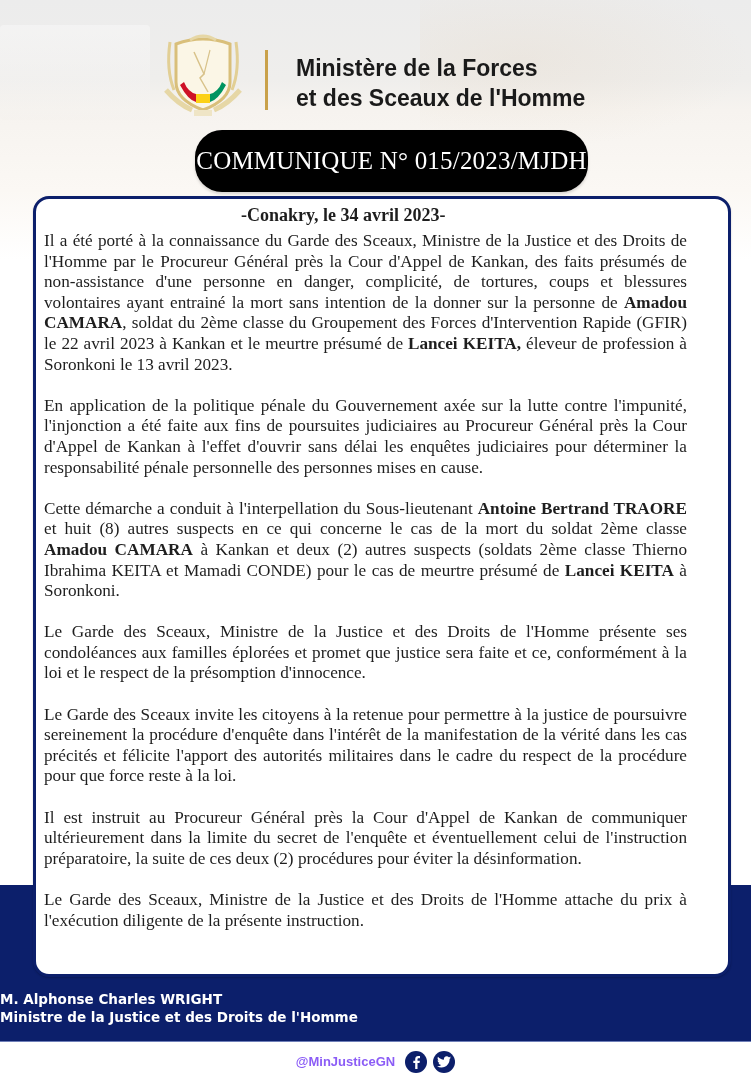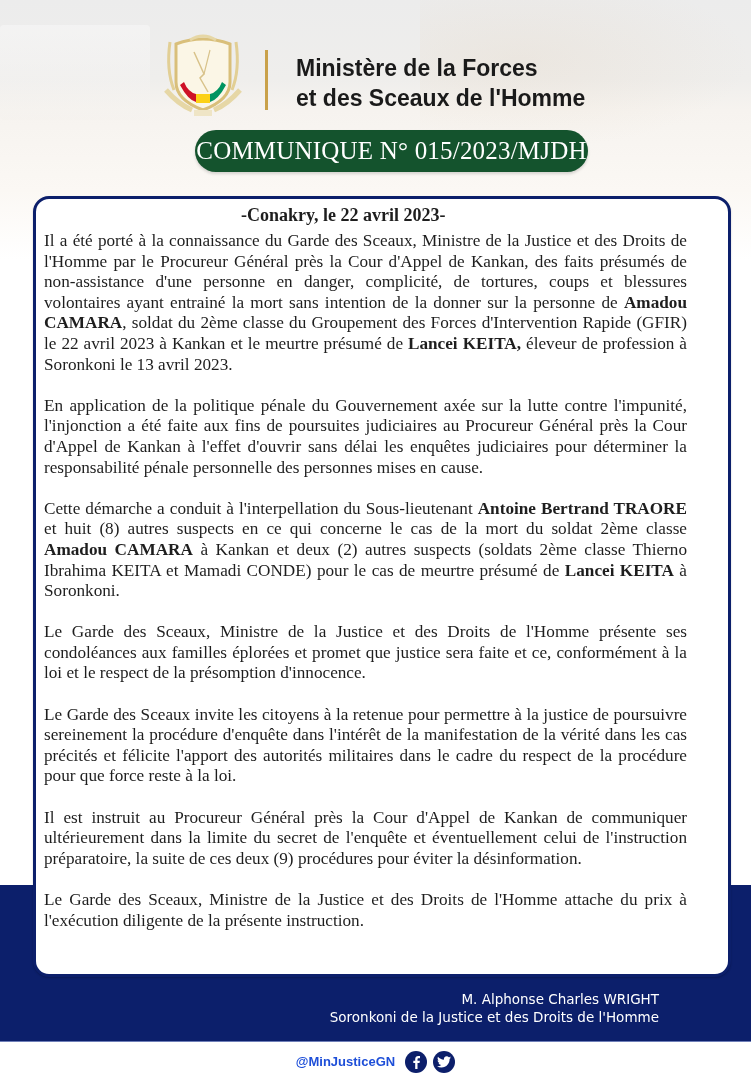--- a/index.html
+++ b/index.html
@@ -38,22 +38,22 @@
     .divider {
       position: absolute; left: 265px; top: 50px; width: 3px; height: 60px;
       background: #c9a14a;
     }
     .ministry {
       position: absolute; left: 296px; top: 53px;
       font-family: "Liberation Sans", "DejaVu Sans", sans-serif;
       font-weight: bold; font-size: 23px; line-height: 30px; color: #1a1a1a;
     }
     .badge {
-      position: absolute; left: 195px; top: 130px; width: 393px; height: 42px;
-      background: #14532d; border-radius: 27px;
+      position: absolute; left: 195px; top: 130px; width: 393px; height: 62px;
+      background: #000000; border-radius: 27px;
       display: flex; align-items: center; justify-content: center;
       box-shadow: 0 2px 3px rgba(0,0,0,0.15);
     }
     .badge span {
       color: #ffffff; font-family: "Liberation Serif", "DejaVu Serif", serif;
       font-size: 25px; letter-spacing: 0.2px;
     }
     .card {
       position: absolute; left: 33px; top: 196px; width: 698px; height: 781px;
       background: #ffffff; border: 3px solid #0c1f6b; border-radius: 16px;
@@ -64,27 +64,27 @@
       font-size: 17.2px; line-height: 20.6px; color: #1e1e1e;
       text-align: justify;
     }
     .dateline {
       text-align: left; padding-left: 197px; font-weight: bold; font-size: 18px;
       line-height: 20px; margin-bottom: 6px; margin-top: 3px;
     }
     .para { margin-bottom: 20.6px; }
     .para b { font-weight: bold; }
     .sig {
-      position: absolute; left: 0; top: 990px; width: 659px; text-align: right;
+      position: absolute; left: 0; top: 990px; width: 659px; text-align: left;
       font-family: "DejaVu Sans", "Liberation Sans", sans-serif;
-      color: #ffffff; font-weight: normal; font-size: 13.5px; line-height: 18px;
+      color: #ffffff; font-weight: bold; font-size: 13.5px; line-height: 18px;
     }
     .handle {
       font-family: "Liberation Sans", "DejaVu Sans", sans-serif;
-      font-weight: bold; font-size: 13px; color: #1d4ed8; margin-right: 4px;
+      font-weight: bold; font-size: 13px; color: #8b5cf6; margin-right: 4px;
     }
     .social {
       width: 22px; height: 22px; border-radius: 50%; background: #0c1f6b;
       display: flex; align-items: center; justify-content: center;
     }
   </style>
 </head>
 <body>
 
 <div class="bg-top"></div>
@@ -113,33 +113,33 @@
   <div>Ministère de la Forces</div>
   <div>et des Sceaux de l'Homme</div>
 </div>
 
 <div class="badge">
   <span>COMMUNIQUE N° 015/2023/MJDH</span>
 </div>
 
 <div class="card"></div>
 <div class="card-inner">
-  <div class="dateline">-Conakry, le 22 avril 2023-</div>
+  <div class="dateline">-Conakry, le 34 avril 2023-</div>
   <p class="para"><span>Il a été porté à la connaissance du Garde des Sceaux, Ministre de la Justice et des Droits de l'Homme par le Procureur Général près la Cour d'Appel de Kankan, des faits présumés de non-assistance d'une personne en danger, complicité, de tortures, coups et blessures volontaires ayant entrainé la mort sans intention de la donner sur la personne de </span><b>Amadou CAMARA</b><span>, soldat du 2ème classe du Groupement des Forces d'Intervention Rapide (GFIR) le 22 avril 2023 à Kankan et le meurtre présumé de </span><b>Lancei KEITA,</b><span> éleveur de profession à Soronkoni le 13 avril 2023.</span></p>
   <p class="para"><span>En application de la politique pénale du Gouvernement axée sur la lutte contre l'impunité, l'injonction a été faite aux fins de poursuites judiciaires au Procureur Général près la Cour d'Appel de Kankan à l'effet d'ouvrir sans délai les enquêtes judiciaires pour déterminer la responsabilité pénale personnelle des personnes mises en cause.</span></p>
   <p class="para"><span>Cette démarche a conduit à l'interpellation du Sous-lieutenant </span><b>Antoine Bertrand TRAORE</b><span> et huit (8) autres suspects en ce qui concerne le cas de la mort du soldat 2ème classe </span><b>Amadou CAMARA</b><span> à Kankan et deux (2) autres suspects (soldats 2ème classe Thierno Ibrahima KEITA et Mamadi CONDE) pour le cas de meurtre présumé de </span><b>Lancei KEITA</b><span> à Soronkoni.</span></p>
   <p class="para"><span>Le Garde des Sceaux, Ministre de la Justice et des Droits de l'Homme présente ses condoléances aux familles éplorées et promet que justice sera faite et ce, conformément à la loi et le respect de la présomption d'innocence.</span></p>
   <p class="para"><span>Le Garde des Sceaux invite les citoyens à la retenue pour permettre à la justice de poursuivre sereinement la procédure d'enquête dans l'intérêt de la manifestation de la vérité dans les cas précités et félicite l'apport des autorités militaires dans le cadre du respect de la procédure pour que force reste à la loi.</span></p>
-  <p class="para"><span>Il est instruit au Procureur Général près la Cour d'Appel de Kankan de communiquer ultérieurement dans la limite du secret de l'enquête et éventuellement celui de l'instruction préparatoire, la suite de ces deux (9) procédures pour éviter la désinformation.</span></p>
+  <p class="para"><span>Il est instruit au Procureur Général près la Cour d'Appel de Kankan de communiquer ultérieurement dans la limite du secret de l'enquête et éventuellement celui de l'instruction préparatoire, la suite de ces deux (2) procédures pour éviter la désinformation.</span></p>
   <p class="para"><span>Le Garde des Sceaux, Ministre de la Justice et des Droits de l'Homme attache du prix à l'exécution diligente de la présente instruction.</span></p>
 </div>
 
 <div class="sig">
   <div>M. Alphonse Charles WRIGHT</div>
-  <div>Soronkoni de la Justice et des Droits de l'Homme</div>
+  <div>Ministre de la Justice et des Droits de l'Homme</div>
 </div>
 
 <div class="footer">
   <span class="handle">@MinJusticeGN</span>
   <a class="social">
     <svg width="12" height="14" viewBox="0 0 12 14">
         <path d="M7.5 14V8h2l.4-2.3H7.5V4.3c0-.7.3-1.1 1.1-1.1H10V1.1C9.6 1 8.9 1 8.2 1 6.4 1 5.2 2 5.2 4v1.7H3.3V8h1.9v6z" fill="#ffffff"></path>
       </svg>
   </a>
   <a class="social">

